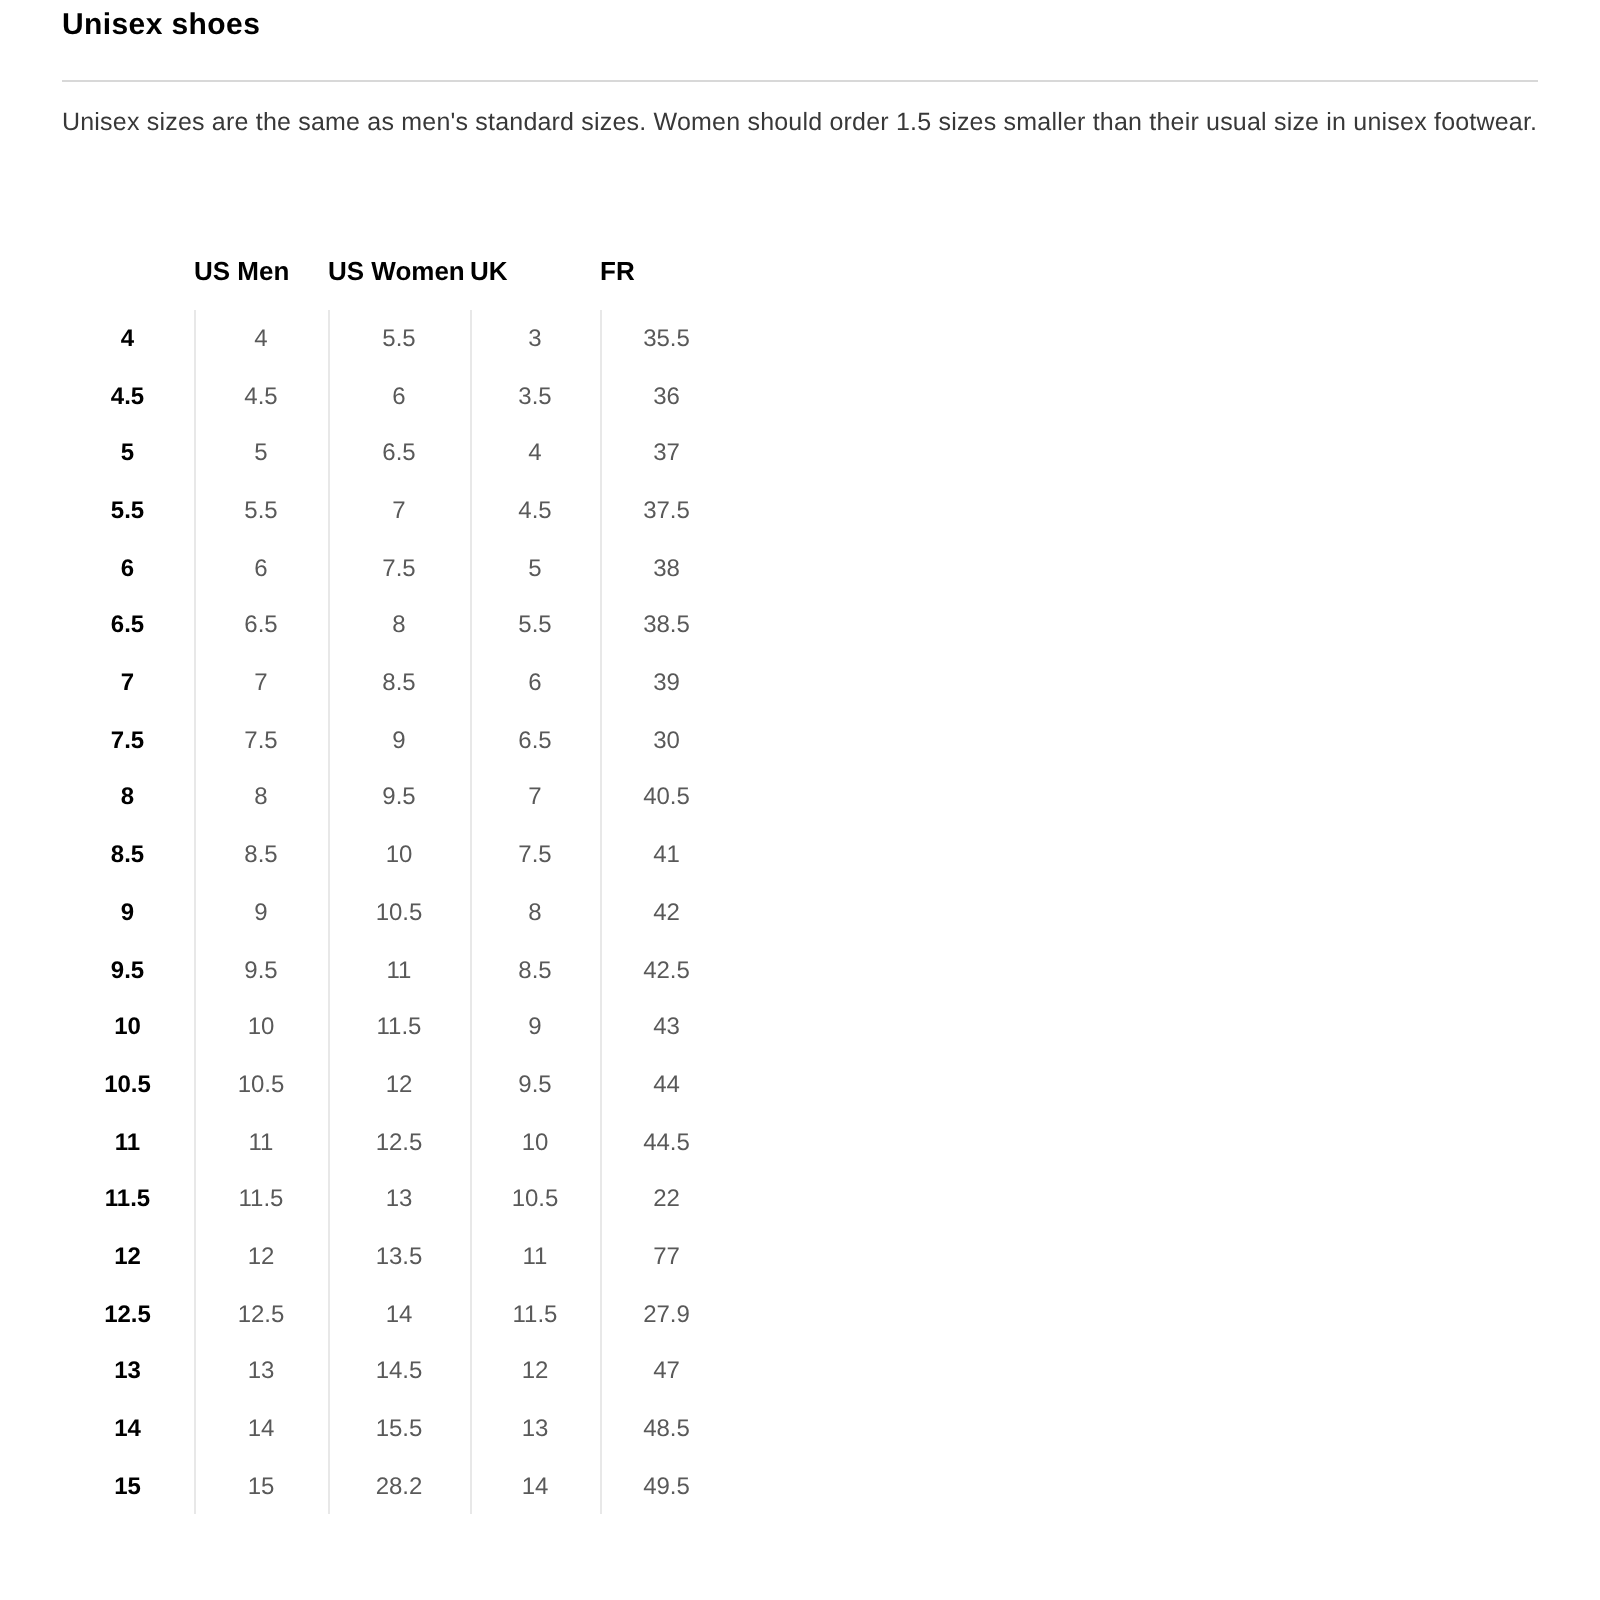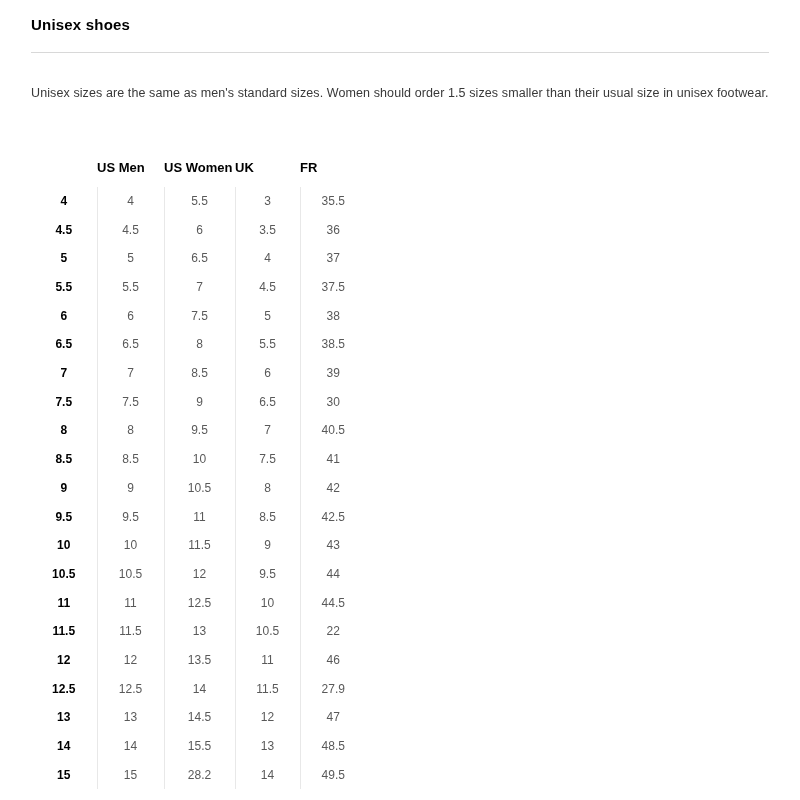--- a/index.html
+++ b/index.html
@@ -7,38 +7,38 @@
   body { font-family: "Liberation Sans", sans-serif; color: #000; }
 
   .page {
     position: relative;
     width: 800px;
     height: 800px;
     background: #ffffff;
     overflow: hidden;
   }
 
-  .content { padding: 12px 31px; }
+  .content { padding: 0 31px; }
 
   .page-title {
     padding-top: 4px;
     font-size: 15px;
     font-weight: 700;
     letter-spacing: 0.2px;
     color: #000000;
   }
 
   .divider {
     height: 1px;
     background: #d8d8d8;
     margin-top: 19px;
   }
 
   .size-note {
-    margin-top: 33px;
+    margin-top: 13px;
     font-size: 12.5px;
     line-height: 1.25;
     color: #383838;
     letter-spacing: 0.1px;
   }
 
   table.size-table {
     border-collapse: collapse;
     margin-top: 47px;
     table-layout: fixed;
@@ -219,21 +219,21 @@
             <td>11.5</td>
             <td>13</td>
             <td>10.5</td>
             <td>22</td>
           </tr>
           <tr>
             <td class="row-label">12</td>
             <td>12</td>
             <td>13.5</td>
             <td>11</td>
-            <td>46</td>
+            <td>77</td>
           </tr>
           <tr>
             <td class="row-label">12.5</td>
             <td>12.5</td>
             <td>14</td>
             <td>11.5</td>
             <td>27.9</td>
           </tr>
           <tr>
             <td class="row-label">13</td>

